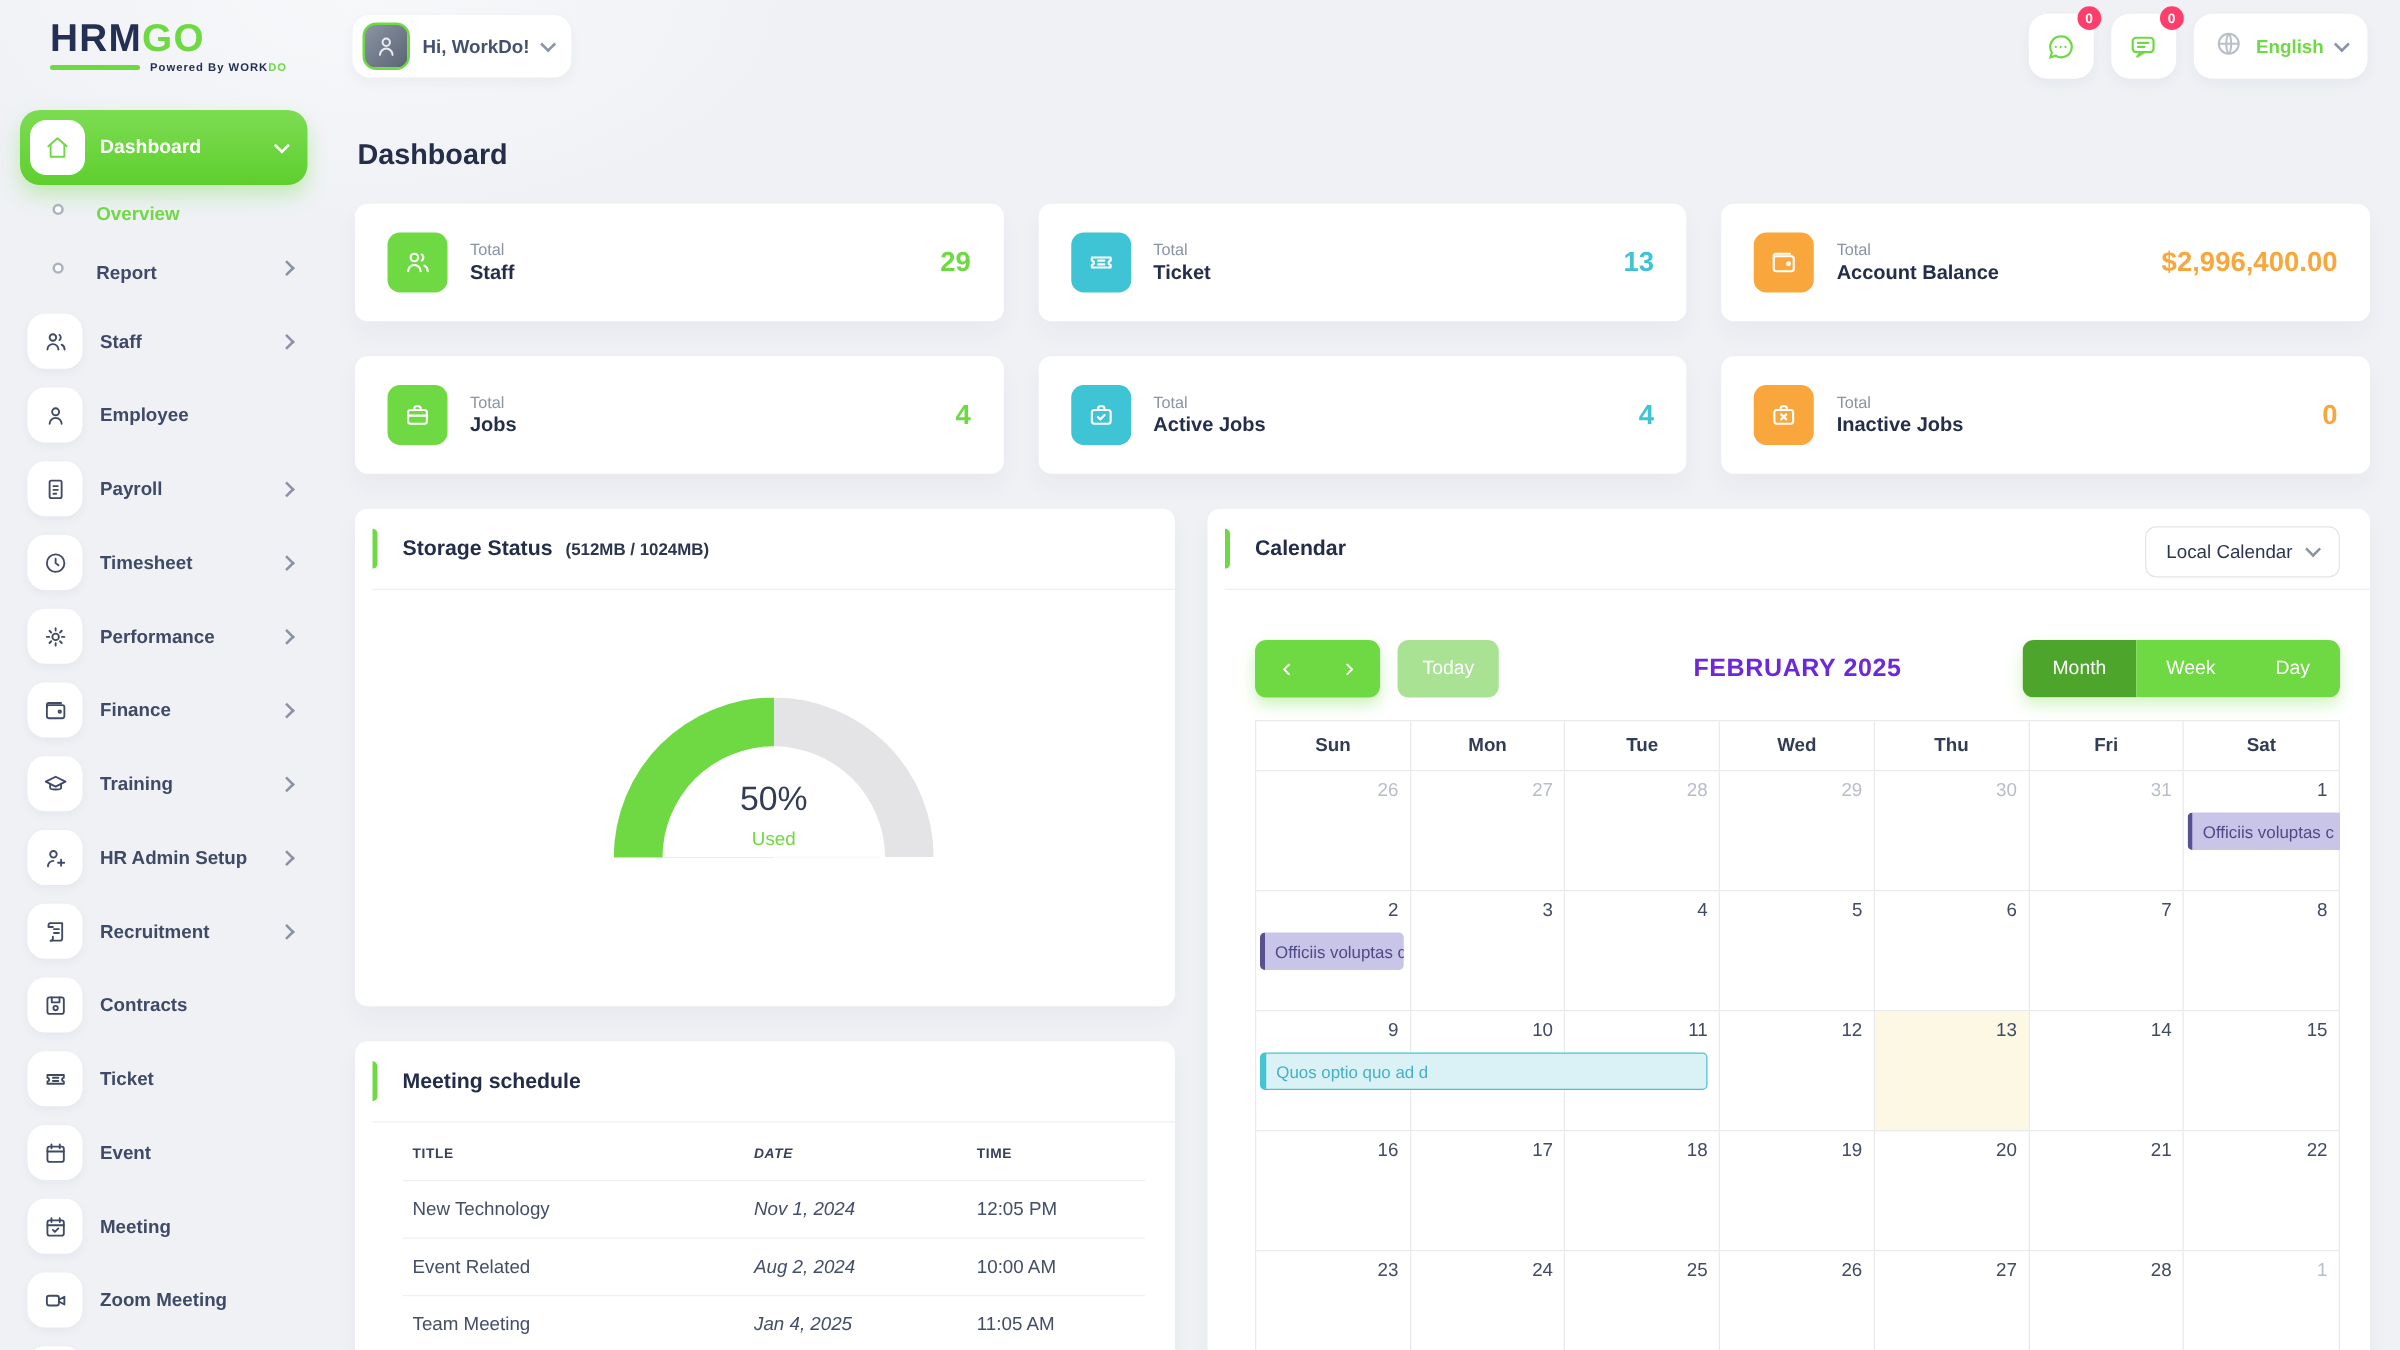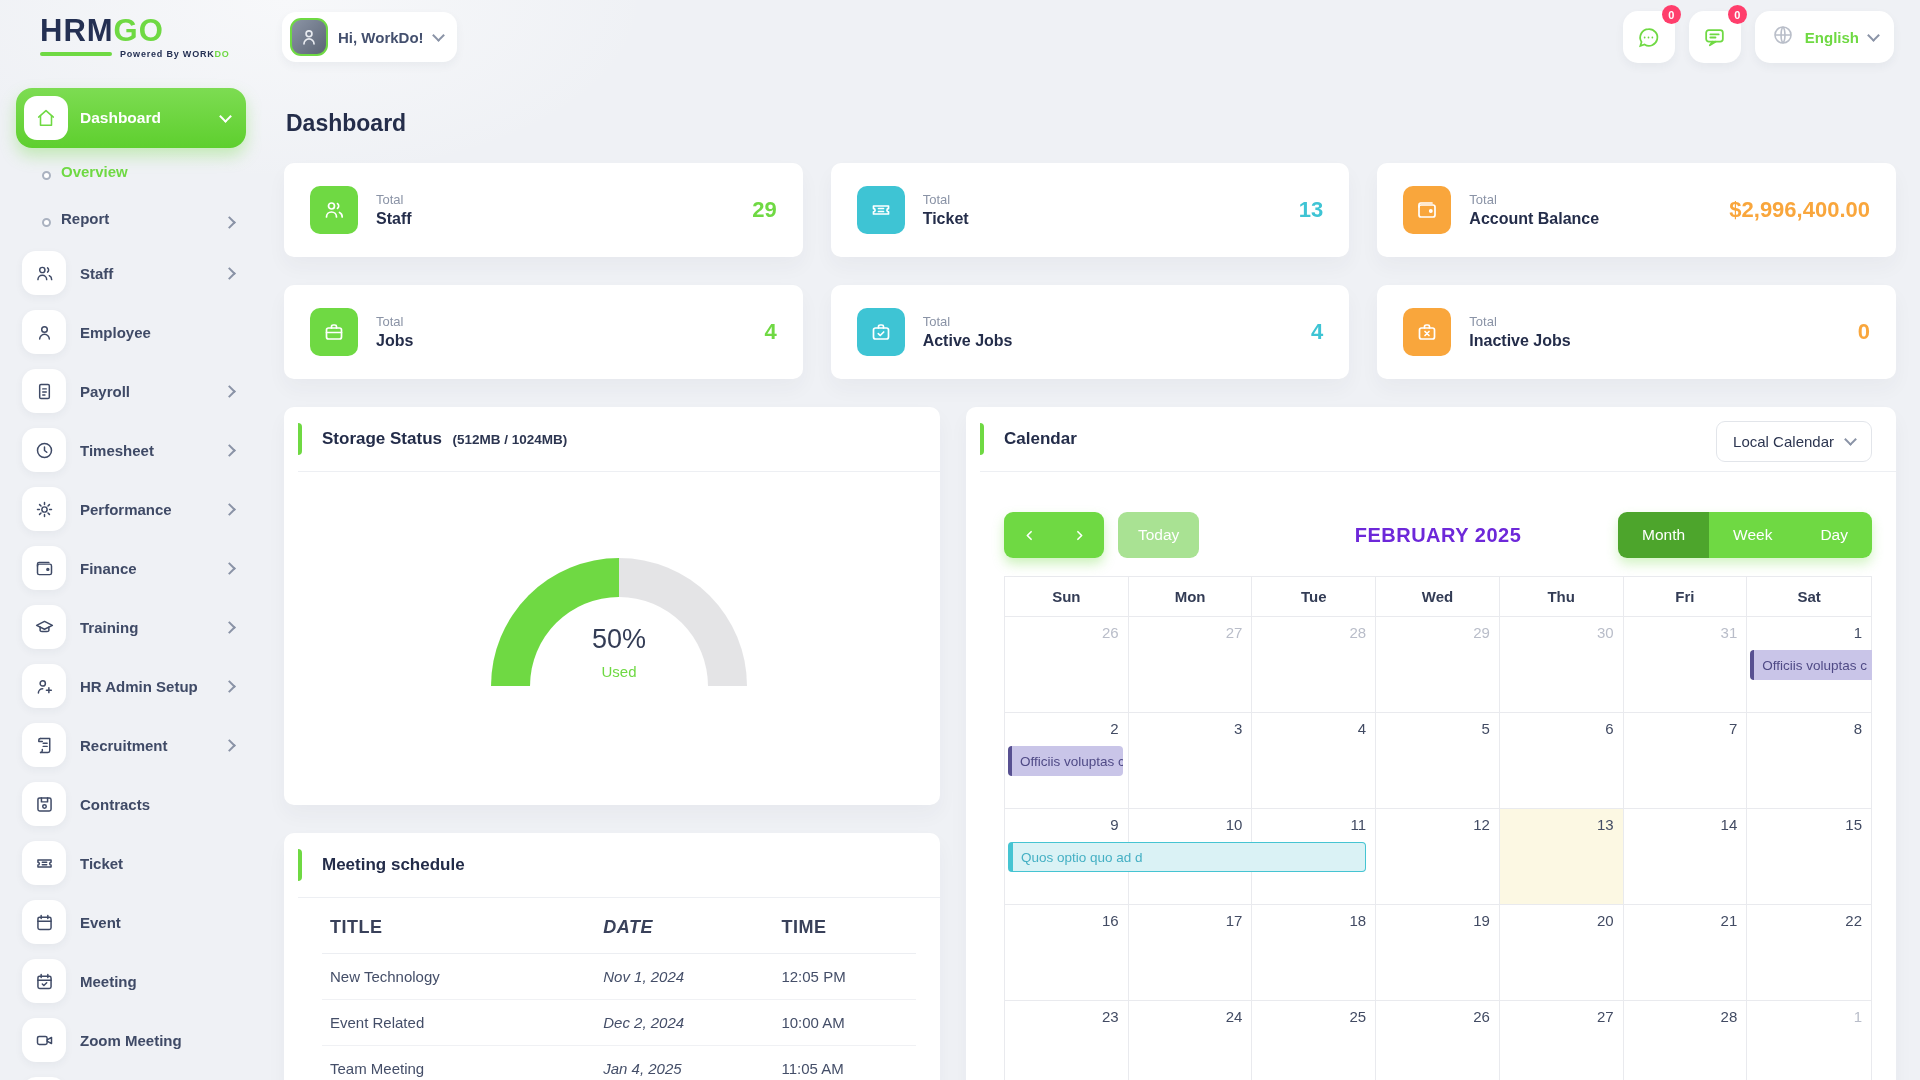--- a/index.html
+++ b/index.html
@@ -39,21 +39,21 @@
   .chev.white{border-color:#fff;}
 
   
   .sidebar{position:absolute;left:0;top:74px;bottom:0;width:262px;padding:14px 16px 0 16px;overflow:hidden;}
   .side-active{display:flex;align-items:center;gap:12px;background:linear-gradient(180deg,#7ddc52,#5ecf2e);
                border-radius:16px;padding:8px 16px 8px 8px;box-shadow:0 8px 16px rgba(111,217,67,.35);cursor:pointer;}
   .side-active .tile{width:44px;height:44px;background:#fff;border-radius:13px;display:flex;align-items:center;justify-content:center;}
   .side-active .tile svg{width:22px;height:22px;stroke:var(--green);}
   .side-active .lbl{color:#fff;font-weight:700;font-size:15.5px;}
   .side-active .chev{border-color:#fff;margin-left:auto;}
-  .side-sub{display:flex;align-items:flex-end;gap:10px;padding:15px 6px 15px 26px;cursor:pointer;}
+  .side-sub{display:flex;align-items:flex-start;gap:26px;padding:15px 6px 15px 26px;cursor:pointer;}
   .side-sub .bullet{width:9px;height:9px;border-radius:50%;border:2px solid #aab2c0;background:#fff;}
   .side-sub .lbl{font-size:15px;font-weight:700;color:#3f4a66;}
   .side-sub.active .lbl{color:var(--green);}
   .side-sub .chev{margin-left:auto;margin-right:6px;}
   .side-item{display:flex;align-items:center;gap:14px;padding:6px 6px;margin:3px 0;cursor:pointer;}
   .side-item .tile{width:44px;height:44px;background:#fff;border-radius:14px;box-shadow:0 3px 8px rgba(40,50,80,.05);
                    display:flex;align-items:center;justify-content:center;}
   .side-item .tile svg{width:21px;height:21px;stroke:#3f4a66;}
   .side-item .lbl{font-size:15px;font-weight:600;color:#3f4a66;}
   .side-item .chev{margin-left:auto;margin-right:6px;}
@@ -86,21 +86,21 @@
   .gauge-half{width:256px;height:128px;overflow:hidden;position:relative;}
   .gauge-circle{width:256px;height:256px;border-radius:50%;
     background:conic-gradient(from 270deg,var(--green) 0 90deg,#e4e4e6 90deg 180deg,transparent 180deg 360deg);}
   .gauge-hole{position:absolute;left:39px;top:39px;width:178px;height:178px;border-radius:50%;background:#fff;}
   .gauge-caption{position:absolute;left:0;right:0;top:66px;text-align:center;}
   .gauge-pct{font-size:27px;font-weight:400;color:#333c55;}
   .gauge-used{font-size:15px;color:var(--green);margin-top:8px;}
 
   .meet-panel{height:260px;overflow:hidden;}
   .meet-table{width:calc(100% - 48px);margin:4px 24px 0;border-collapse:collapse;}
-  .meet-table th{font-size:18px;font-weight:700;letter-spacing:.5px;color:#39415a;text-align:left;
+  .meet-table th{font-size:11px;font-weight:700;letter-spacing:.5px;color:#39415a;text-align:left;
                  padding:15px 8px;border-bottom:1px solid #eceef2;}
   .meet-table td{font-size:15px;color:#444e68;padding:14px 8px;border-bottom:1px solid #f0f1f4;}
   .meet-table th:nth-child(1),.meet-table td:nth-child(1){width:46%;}
   .meet-table th:nth-child(2),.meet-table td:nth-child(2){width:30%;font-style:italic;}
 
   .cal-panel{flex:1;height:1000px;overflow:hidden;}
   .cal-select{position:absolute;right:24px;top:14px;display:flex;align-items:center;gap:12px;background:#fff;
               border:1px solid #e2e5ea;border-radius:9px;padding:11px 16px;font-size:15px;color:#2c3550;cursor:pointer;}
   .cal-toolbar{position:relative;display:flex;align-items:center;margin:40px 24px 18px;height:46px;}
   .nav-group{display:flex;background:var(--green);border-radius:9px;overflow:hidden;box-shadow:0 6px 12px rgba(111,217,67,.35);}
@@ -515,21 +515,21 @@
                 </tr>
               </thead>
             <tbody id="meet-body">
                 <tr>
                   <td>New Technology</td>
                   <td>Nov 1, 2024</td>
                   <td>12:05 PM</td>
                 </tr>
                 <tr>
                   <td>Event Related</td>
-                  <td>Dec 2, 2024</td>
+                  <td>Aug 2, 2024</td>
                   <td>10:00 AM</td>
                 </tr>
                 <tr>
                   <td>Team Meeting</td>
                   <td>Jan 4, 2025</td>
                   <td>11:05 AM</td>
                 </tr>
               </tbody>
           </table>
         </section>

